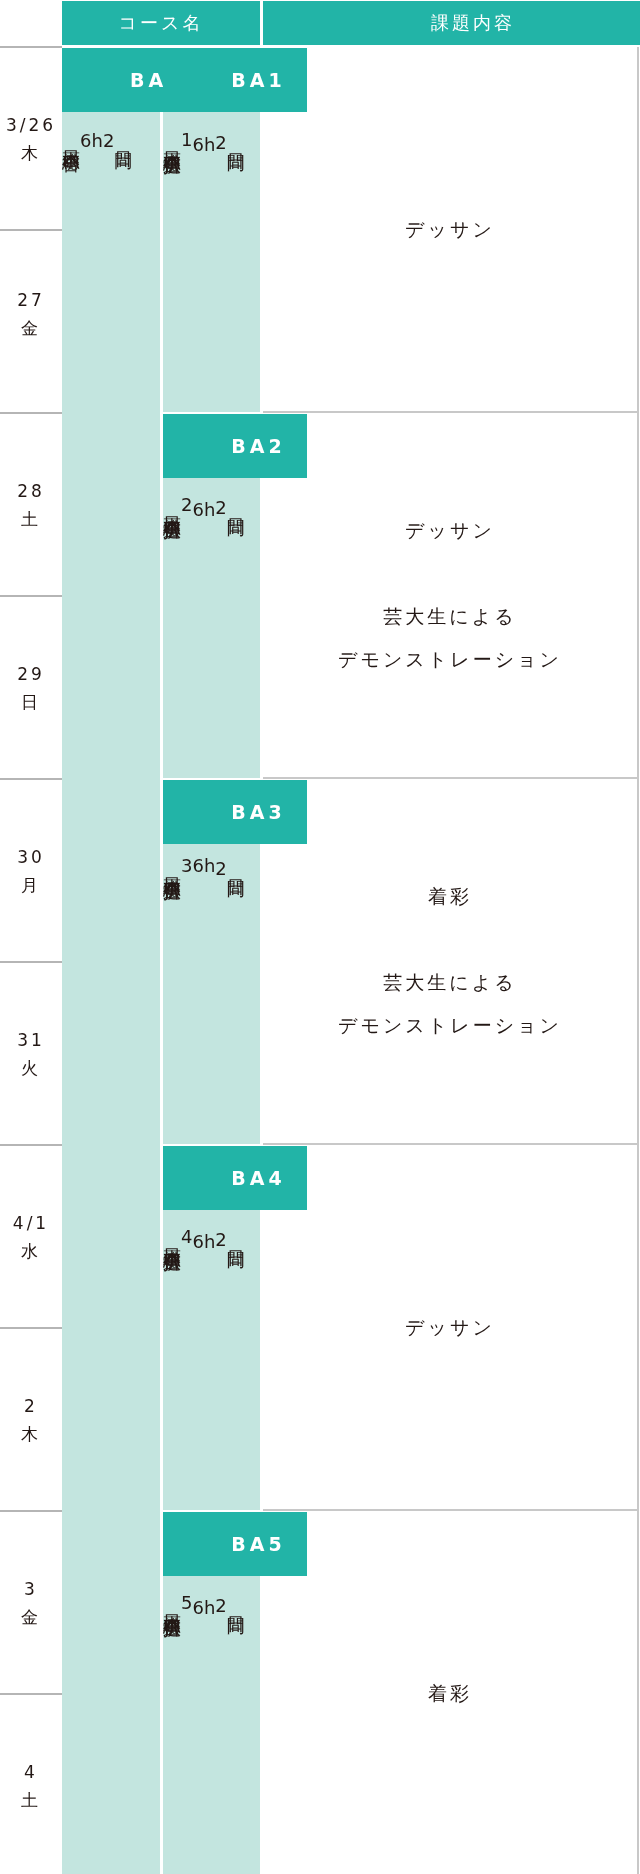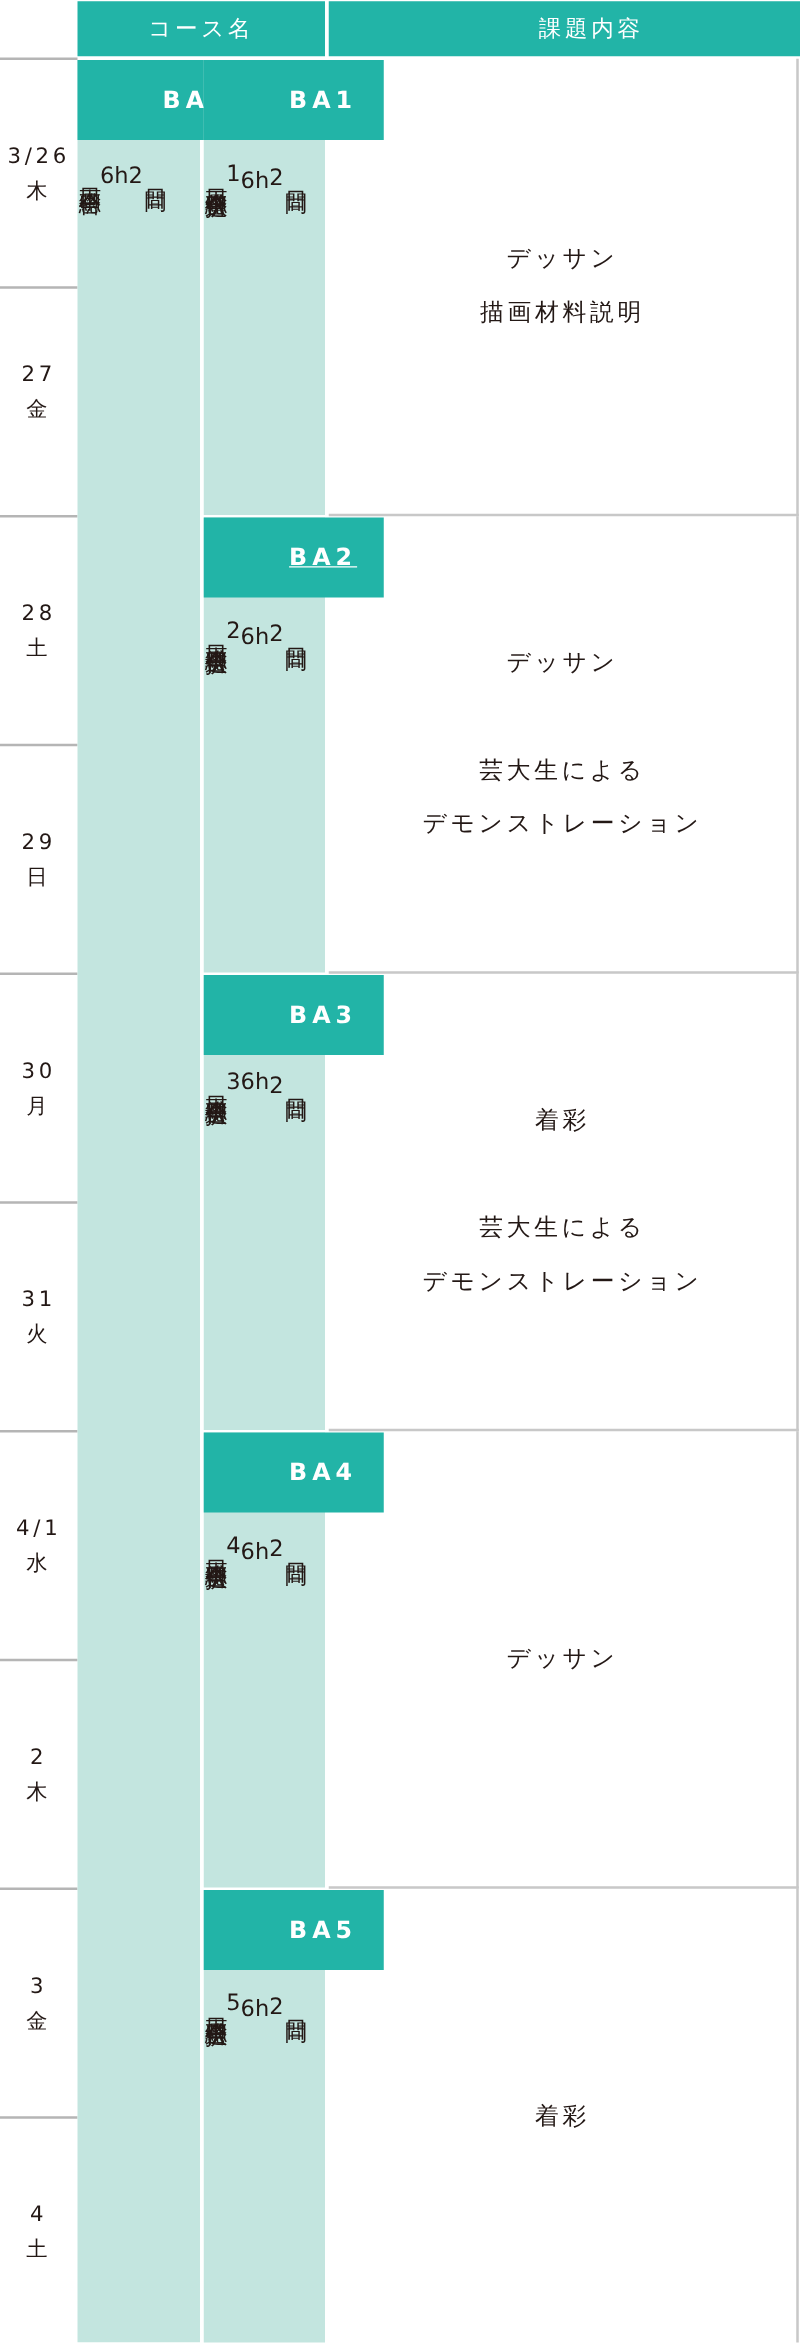--- a/index.html
+++ b/index.html
@@ -98,25 +98,24 @@
 <div class="code-box" style="left:163px; width:97px; top:48px;">BA1</div>
 <div class="col-stack" style="left:163px; width:97px; top:122px;">
   <span class="v">日本画総合選択</span>
   <span class="h">1</span>
   <span class="h" style="margin-top:10px">6h</span>
   <span class="h" style="margin-top:6px;line-height:20px">2</span>
   <span class="v">日間</span>
 </div>
 <div class="content-cell" style="top:47px">
   <span class="line">デッサン</span>
-  <span class="line">描画材料説明</span>
 </div>
 
 <div class="sel-col" style="top:414px"></div>
-<div class="code-box" style="left:163px; width:97px; top:414px;text-decoration:underline;">BA2</div>
+<div class="code-box" style="left:163px; width:97px; top:414px;">BA2</div>
 <div class="col-stack" style="left:163px; width:97px; top:487px;">
   <span class="v">日本画総合選択</span>
   <span class="h">2</span>
   <span class="h" style="margin-top:10px">6h</span>
   <span class="h" style="margin-top:6px;line-height:20px">2</span>
   <span class="v">日間</span>
 </div>
 <div class="content-cell" style="top:413px">
   <span class="line">デッサン</span>
   <span class="gap"></span>

